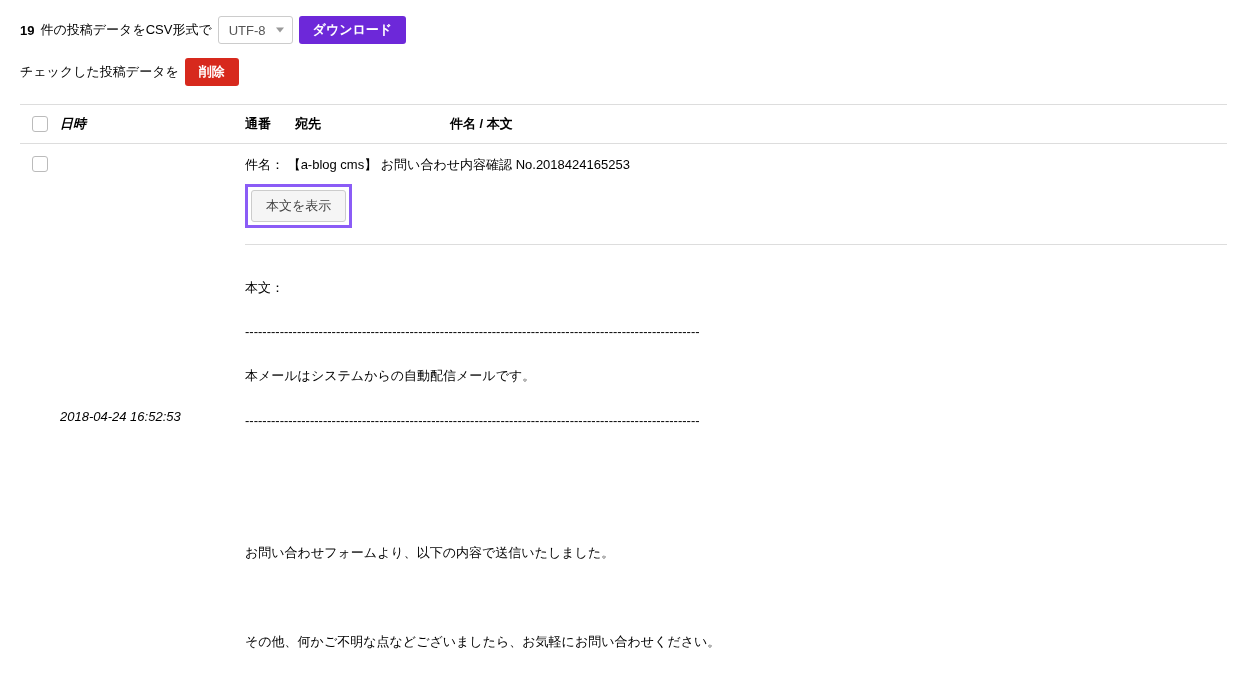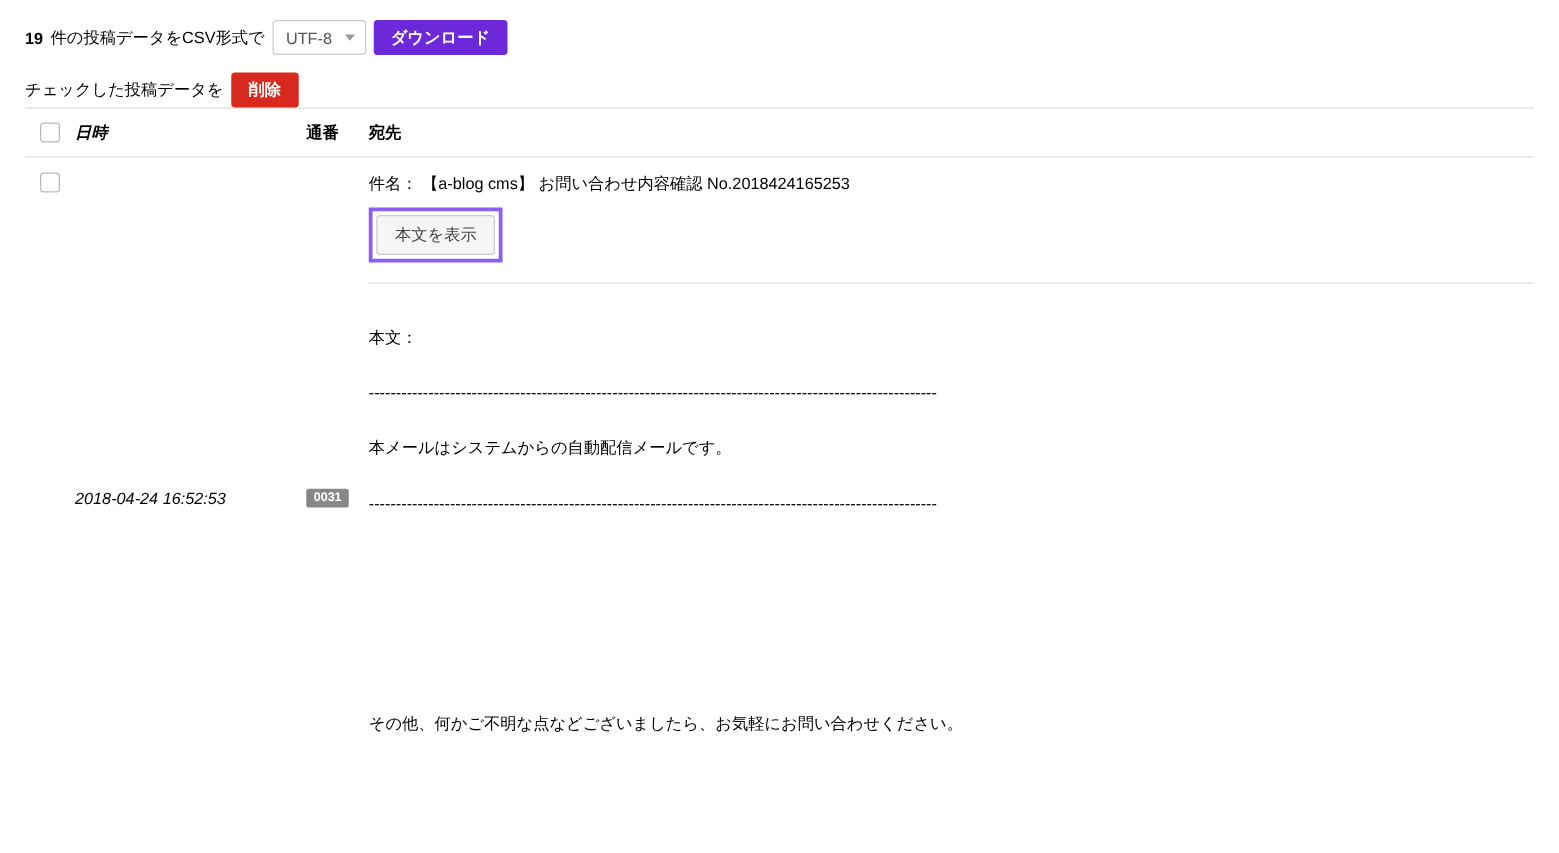--- a/index.html
+++ b/index.html
@@ -62,20 +62,21 @@
       border: 1px solid #ccc;
       color: #444;
       font-weight: normal;
       height: 32px;
       padding: 0 14px;
     }
     .second-row {
       display: flex;
       align-items: center;
       gap: 6px;
+      margin-bottom: 18px;
     }
     .tbl-header {
       display: flex;
       align-items: center;
       border-top: 1px solid #ddd;
       border-bottom: 1px solid #ddd;
       padding: 10px 0;
       font-weight: bold;
     }
     .col-chk { width: 40px; display: flex; align-items: center; justify-content: center; }
@@ -145,47 +146,46 @@
   <button class="btn btn-danger">削除</button>
 </div>
 
 <div class="tbl-header">
   <div class="col-chk">
     <div class="checkbox"></div>
   </div>
   <div class="col-date">日時</div>
   <div class="col-seq">通番</div>
   <div class="col-to">宛先</div>
+  <div class="col-subject">件名 / 本文</div>
 </div>
 
 <div class="row">
   <div class="col-chk vmid">
     <div class="checkbox"></div>
   </div>
   <div class="col-date vmid">2018-04-24 16:52:53</div>
-  <div class="col-seq vmid">
-    <span class="badge">0031</span>
-  </div>
   <div class="col-subject">
     <div class="subject-area">
       <div class="subject-line">
         <span>件名：</span>
         <span>【a-blog cms】 お問い合わせ内容確認 No.2018424165253</span>
       </div>
       <div class="highlight-box">
         <button class="btn-default btn">本文を表示</button>
       </div>
       <div class="divider"></div>
       <div class="body-text">
         <div>本文：</div>
         <div>---------------------------------------------------------------------------------------------------------</div>
         <div>本メールはシステムからの自動配信メールです。</div>
         <div>---------------------------------------------------------------------------------------------------------</div>
         <br>
         <br>
+        <div>お問い合わせフォームより、以下の内容で送信いたしました。</div>
         <br>
         <div>その他、何かご不明な点などございましたら、お気軽にお問い合わせください。</div>
         <br>
         
         
         
         
         
         <br>
         

